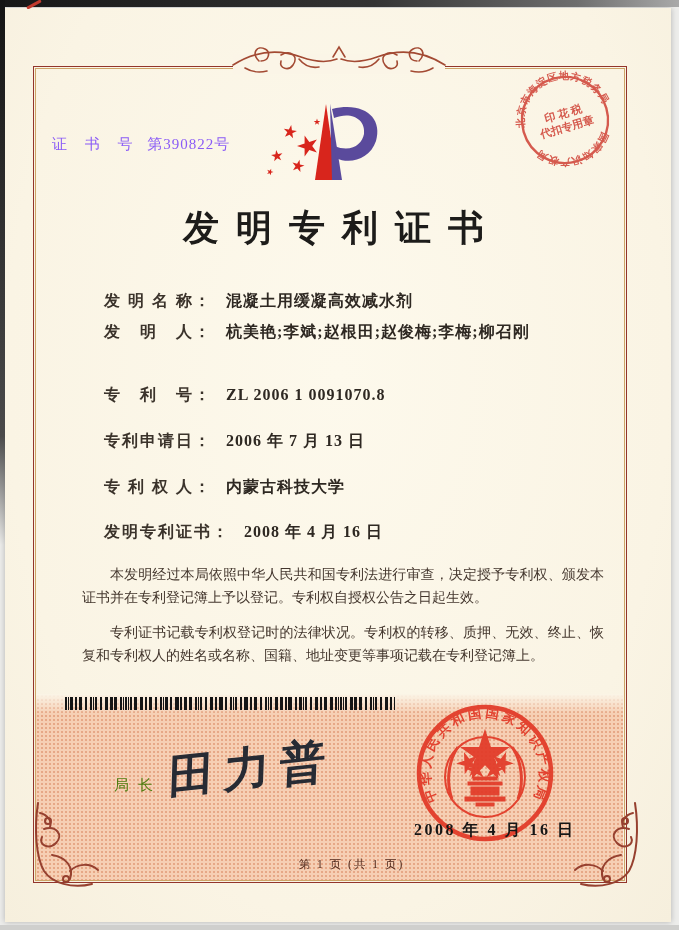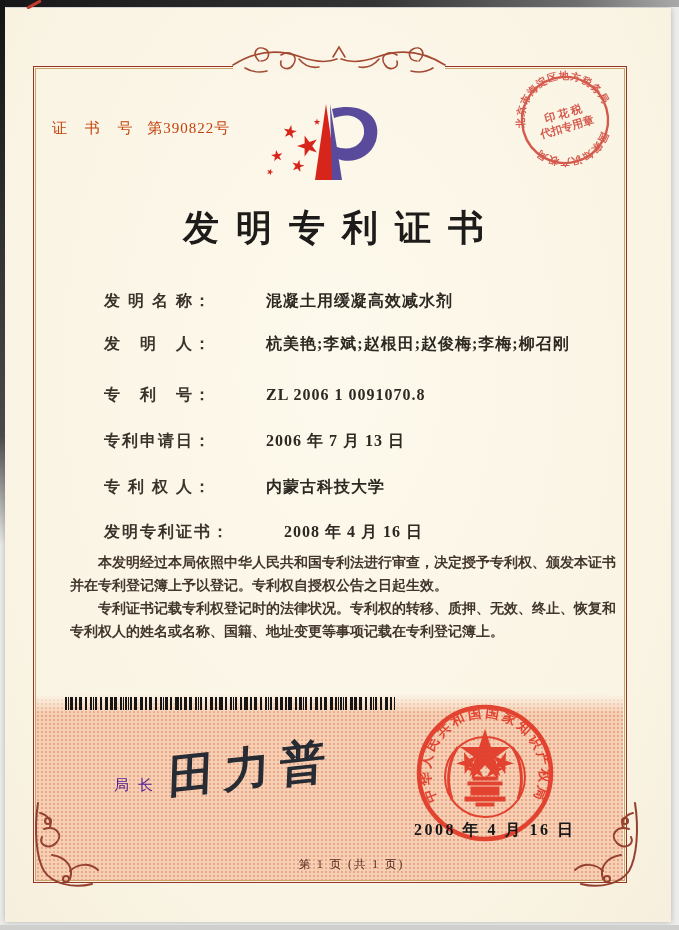--- a/index.html
+++ b/index.html
@@ -26,46 +26,46 @@
   .frame-inner{position:absolute;inset:1px;border:1px solid #cda467;}
   
   .pink-zone{
     position:absolute;left:36px;top:694px;width:587px;height:186px;
     background-color:#f6cfb4;
     background-image:radial-gradient(rgba(217,136,98,.55) 1px, rgba(0,0,0,0) 1.1px);
     background-size:4px 4px;
   }
   .pink-fade{position:absolute;left:0;top:0;width:100%;height:20px;
     background:linear-gradient(#fbf5e7, rgba(251,245,231,0));}
-  .cert-no{position:absolute;left:52px;top:119px;font-size:15px;color:#c2410c;}
+  .cert-no{position:absolute;left:52px;top:135px;font-size:15px;color:#8b5cf6;}
   .cert-no .lbl{letter-spacing:7px;}
   .cert-no .val{margin-left:4px;letter-spacing:1px;}
   .logo{position:absolute;left:262px;top:100px;}
   .title{
     position:absolute;left:0;top:204px;width:679px;text-align:center;
     font-size:36px;font-weight:700;color:#1d1c1a;letter-spacing:17px;padding-left:5px;
     box-sizing:border-box;
   }
   .field{position:absolute;left:76px;font-size:16px;color:#352e26;white-space:nowrap;}
   .field .flabel{font-weight:600;color:#3b332b;letter-spacing:2px;margin-right:10px;margin-left:28px;}
-  .field .fvalue{font-weight:600;color:#2e2822;letter-spacing:1px;margin-left:40px;}
-  .f0{top:291px}.f1{top:334px}.f2{top:385px}.f3{top:431px}.f4{top:477px}.f5{top:522px}
+  .field .fvalue{font-weight:600;color:#2e2822;letter-spacing:1px;}
+  .f0{top:291px}.f1{top:322px}.f2{top:385px}.f3{top:431px}.f4{top:477px}.f5{top:522px}
   .body-text{
     position:absolute;left:70px;top:551px;width:546px;
     font-size:14px;line-height:23px;color:#43362d;text-align:justify;
   }
-  .body-text p{margin:0;text-indent:2em;font-weight:bold;}
+  .body-text p{margin:12px;text-indent:2em;}
   .barcode{
     position:absolute;left:65px;top:697px;width:330px;height:13px;
     background-image:
       repeating-linear-gradient(90deg,#151515 0 2px,rgba(0,0,0,0) 2px 5px),
       repeating-linear-gradient(90deg,#151515 0 1px,rgba(0,0,0,0) 1px 7px),
       repeating-linear-gradient(90deg,rgba(0,0,0,0) 0 3px,#151515 3px 4px,rgba(0,0,0,0) 4px 11px);
   }
-  .sig-role{position:absolute;left:114px;top:776px;font-size:15px;color:#4c1d95;letter-spacing:9px;}
+  .sig-role{position:absolute;left:114px;top:776px;font-size:15px;color:#4d7c0f;letter-spacing:9px;}
   .sig-name{
     position:absolute;left:168px;top:738px;font-size:46px;font-weight:700;color:#272b34;
     letter-spacing:10px;transform:rotate(-6deg) skewX(-8deg);
   }
   .seal-date{
     position:absolute;left:414px;top:820px;font-size:16px;font-weight:600;color:#161616;
     letter-spacing:2.5px;white-space:nowrap;
   }
   .footer{position:absolute;left:12px;top:857px;width:679px;text-align:center;
     font-size:11.5px;color:#512a1d;letter-spacing:2px;}

